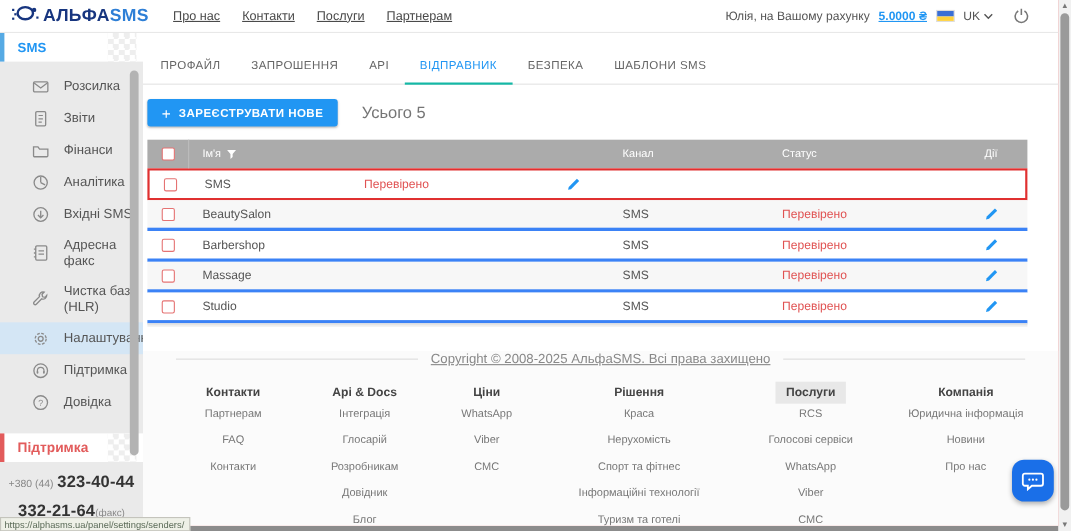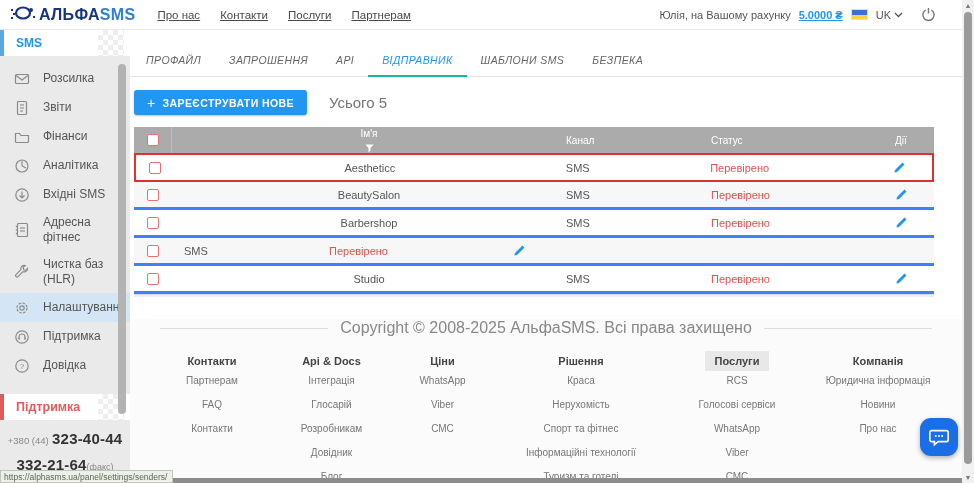--- a/index.html
+++ b/index.html
@@ -24,66 +24,66 @@
   .power-btn { margin-left:10px; cursor:pointer; display:flex; }
 
   
   .sidebar { position:absolute; left:0; top:30px; width:130px; height:448px; background:#eaeaea; }
   .side-section { height:26px; background:#fff; border-left:4px solid #56aae4; display:flex; align-items:center;
                   padding-left:12px; font-size:12px; font-weight:bold; color:#2196f3; position:relative; }
   .side-section.support { border-left-color:#e25b5b; color:#e25b5b; font-size:12.5px; margin-top:14px; }
   .pixels { position:absolute; right:6px; top:0; bottom:0; width:26px;
             background:repeating-conic-gradient(#eaeaea 0% 25%, #ffffff 0% 50%) 0 0/10px 10px; opacity:.8; }
   .menu { padding-top:8px; }
-  .menu-item { display:flex; align-items:center; gap:13px; padding:6px 0 6px 13px; cursor:pointer;
+  .menu-item { display:flex; align-items:center; gap:13px; padding:6px 0 6px 28px; cursor:pointer;
                font-size:12px; color:#555; line-height:1.25; }
   .menu-item.active { background:#d4e6f5; }
   .menu-item .ic { width:17px; height:17px; flex:0 0 17px; display:flex; align-items:center; justify-content:center; color:#8a8a8a; }
   .menu-item .lbl { width:78px; }
   .support-block { padding:10px 6px 0 6px; text-align:center; }
   .support-line { font-size:12px; color:#333; margin-bottom:9px; }
   .support-line .pre { font-size:9.5px; color:#888; font-weight:normal;text-align:center; }
   .support-line b { font-size:15px; letter-spacing:.2px; }
   .support-line .suf { font-size:9px; color:#888; }
   .side-scroll { position:absolute; left:118px; top:34px; width:8px; height:350px; background:#b3b3b3; border-radius:4px; }
 
   
   .main { position:absolute; left:130px; top:30px; width:832px; height:448px; background:#fff; }
   .tabs { display:flex; padding:18px 0 0 2px; border-bottom:1px solid #e3e3e3; }
-  .tab { font-size:10.5px; letter-spacing:.4px; color:#666; padding:6px 14px 9px; cursor:pointer;font-style:italic; }
+  .tab { font-size:10.5px; letter-spacing:.4px; color:#666; padding:6px 14px 9px; cursor:pointer; }
   .tab.active { color:#2196f3; border-bottom:2px solid #14b8a6; margin-bottom:-1px; }
   .actions-row { display:flex; align-items:center; padding:13px 0 12px 4px; }
   .btn-primary { background:#2196f3; color:#fff; border:none; border-radius:3px; height:25px; padding:0 13px;
                  font-size:10.5px; font-weight:bold; letter-spacing:.4px; display:flex; align-items:center; gap:7px;
                  cursor:pointer; box-shadow:0 1px 2px rgba(0,0,0,.25); font-family:inherit; }
   .btn-primary .plus { font-size:14px; font-weight:normal; }
   .total { font-size:15px; color:#757575; margin-left:22px; }
 
   
   .table { width:800px; margin-left:4px; }
   .thead { display:flex; align-items:center; background:#ababab; height:26px; color:#fff; font-size:10px; }
   .col-check { width:38px; display:flex; justify-content:center; border-right:1px solid #bdbdbd; align-self:stretch; align-items:center; }
-  .col-name { width:382px; padding-left:12px; display:flex; align-items:center; gap:5px;flex-direction:column; }
+  .col-name { width:382px; padding-left:12px; display:flex; align-items:center; gap:5px; }
   .col-channel { width:145px; padding-left:12px; }
   .col-status { width:190px; padding-left:12px; }
   .col-actions { width:45px; padding-left:6px; }
   .trow { display:flex; align-items:center; height:28px; font-size:11px; color:#555; border-bottom:3px solid #3b82f6; background:#fff; }
   .trow:nth-child(odd) { background:#f7f7f7; }
   .trow .col-check { border-right:none; }
   .trow.hl { border:2px solid #e03030; height:29px; }
   .status { color:#e05252; }
   .checkbox { width:12px; height:12px; border:1.5px solid #e57373; border-radius:2px; background:#fff; cursor:pointer; }
   .edit-ic { cursor:pointer; display:flex; }
   .table-bottom { border-top:1px solid #d9d9d9; background:#eee; height:3px; width:800px; margin-left:4px; }
 
   
   .footer { margin-top:22px; background:#fbfbfb; }
   .copyright { display:flex; align-items:center; gap:12px; padding:0 30px; }
   .copyright .line { flex:1; height:1px; background:#ddd; }
-  .copyright .txt { font-size:16px; color:#888; white-space:nowrap; }
+  .copyright .txt { font-size:12px; color:#888; white-space:nowrap;text-decoration:underline; }
   .fcols { display:flex; justify-content:center; gap:26px; padding:14px 0 0 0; margin-left:12px; }
   .fcol { text-align:center; }
   .fcol-title { font-size:11px; font-weight:bold; color:#444; display:inline-block; padding:4px 10px; margin-bottom:4px; }
   .fcol-title.hl { background:#e8e8e8; }
   .fcol a { display:block; font-size:10px; color:#777; margin:0 0 13px; cursor:pointer; text-decoration:none; }
 
   
   .chat-btn { position:absolute; right:16px; bottom:22px; width:38px; height:38px; border-radius:11px;
               background:#1a6fe8; display:flex; align-items:center; justify-content:center; cursor:pointer;
               box-shadow:0 2px 5px rgba(0,0,0,.3); z-index:8; }
@@ -200,21 +200,21 @@
         <span class="ic">
             <svg width="16" height="16" viewBox="0 0 16 16">
               <rect x="3.5" y="1.5" width="10" height="13" rx="1" fill="none" stroke="currentColor" stroke-width="1.2"></rect>
               <line x1="1.8" y1="4.5" x2="3.5" y2="4.5" stroke="currentColor" stroke-width="1.2"></line>
               <line x1="1.8" y1="8" x2="3.5" y2="8" stroke="currentColor" stroke-width="1.2"></line>
               <line x1="1.8" y1="11.5" x2="3.5" y2="11.5" stroke="currentColor" stroke-width="1.2"></line>
               <line x1="6" y1="6" x2="11" y2="6" stroke="currentColor" stroke-width="1.1"></line>
               <line x1="6" y1="9" x2="11" y2="9" stroke="currentColor" stroke-width="1.1"></line>
             </svg>
           </span>
-        <span class="lbl">Адресна фітнес</span>
+        <span class="lbl">Адресна факс</span>
       </div>
       <div class="menu-item">
         <span class="ic">
             <svg width="16" height="16" viewBox="0 0 16 16">
               <path d="M13.5 4.5 a3.4 3.4 0 0 1 -4.6 3.2 L4 12.6 a1.4 1.4 0 0 1 -2 -2 L6.9 5.7 a3.4 3.4 0 0 1 4.3 -4.2 l-2 2 l0.5 2.3 l2.3 0.5 z" fill="none" stroke="currentColor" stroke-width="1.2"></path>
             </svg>
           </span>
         <span class="lbl">Чистка баз (HLR)</span>
       </div>
       <div class="menu-item active">
@@ -268,22 +268,22 @@
     </div>
     <div class="side-scroll"></div>
   </div>
 
   <div class="main">
     <div class="tabs">
       <div class="tab">ПРОФАЙЛ</div>
       <div class="tab">ЗАПРОШЕННЯ</div>
       <div class="tab">API</div>
       <div class="tab active">ВІДПРАВНИК</div>
+      <div class="tab">БЕЗПЕКА</div>
       <div class="tab">ШАБЛОНИ SMS</div>
-      <div class="tab">БЕЗПЕКА</div>
     </div>
 
     <div class="actions-row">
       <button class="btn-primary">
         <span class="plus">+</span>
         <span>ЗАРЕЄСТРУВАТИ НОВЕ</span>
       </button>
       <span class="total">Усього 5</span>
     </div>
 
@@ -300,21 +300,20 @@
         </div>
         <div class="col-channel">Канал</div>
         <div class="col-status">Статус</div>
         <div class="col-actions">Дії</div>
       </div>
 
       <div class="trow hl">
         <div class="col-check">
             <span class="checkbox"></span>
           </div>
-        <div class="col-name">Aestheticc</div>
         <div class="col-channel">SMS</div>
         <div class="col-status status">Перевірено</div>
         <div class="col-actions">
             <span class="edit-ic">
               <svg width="13" height="13" viewBox="0 0 14 14">
                 <path d="M1.5 12.5 l0.7-2.9 8-8 2.2 2.2 -8 8 z" fill="#2196f3"></path>
               </svg>
             </span>
           </div>
       </div>
@@ -345,20 +344,21 @@
               <svg width="13" height="13" viewBox="0 0 14 14">
                 <path d="M1.5 12.5 l0.7-2.9 8-8 2.2 2.2 -8 8 z" fill="#2196f3"></path>
               </svg>
             </span>
           </div>
       </div>
       <div class="trow">
         <div class="col-check">
             <span class="checkbox"></span>
           </div>
+        <div class="col-name">Massage</div>
         <div class="col-channel">SMS</div>
         <div class="col-status status">Перевірено</div>
         <div class="col-actions">
             <span class="edit-ic">
               <svg width="13" height="13" viewBox="0 0 14 14">
                 <path d="M1.5 12.5 l0.7-2.9 8-8 2.2 2.2 -8 8 z" fill="#2196f3"></path>
               </svg>
             </span>
           </div>
       </div>

